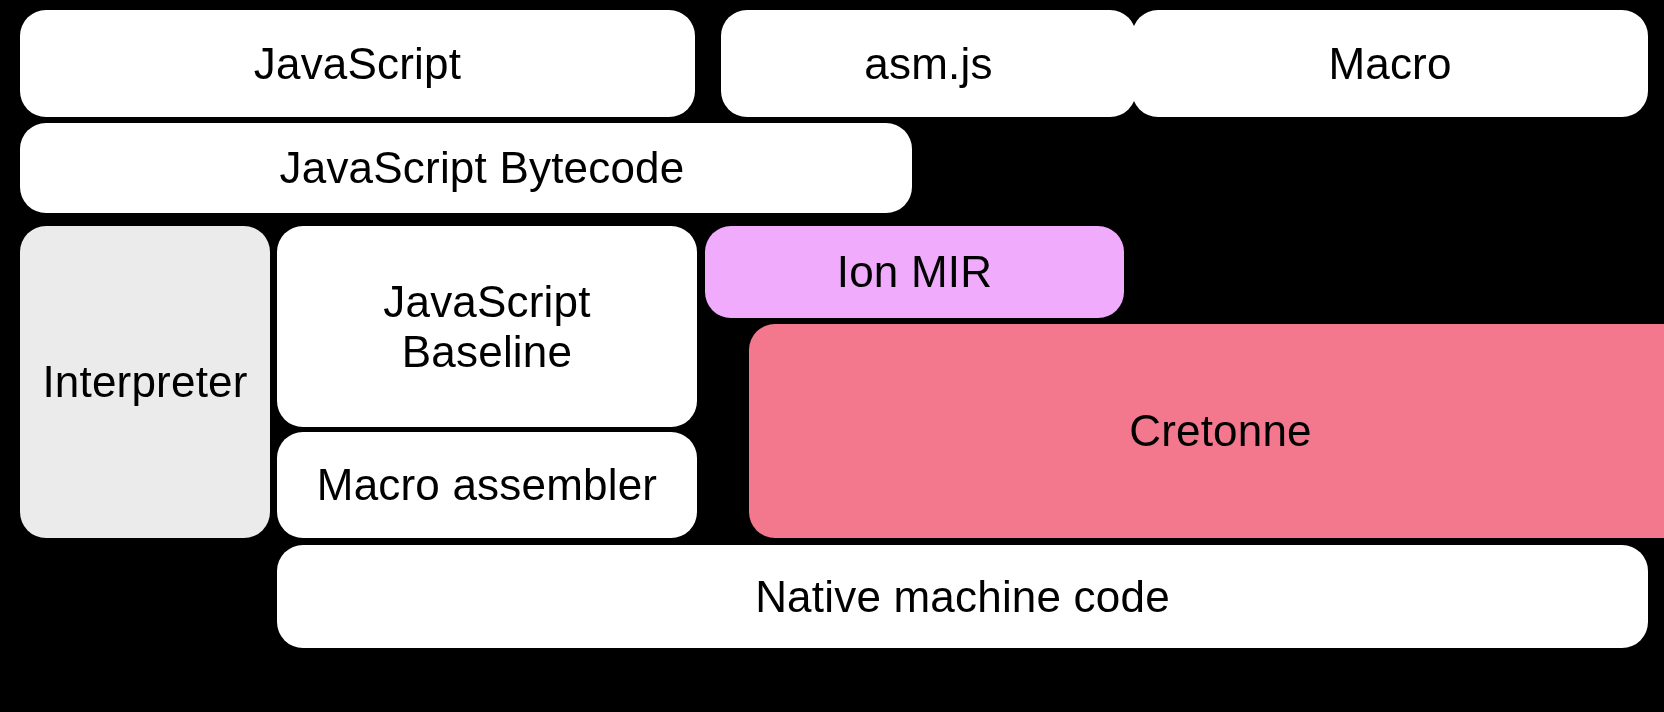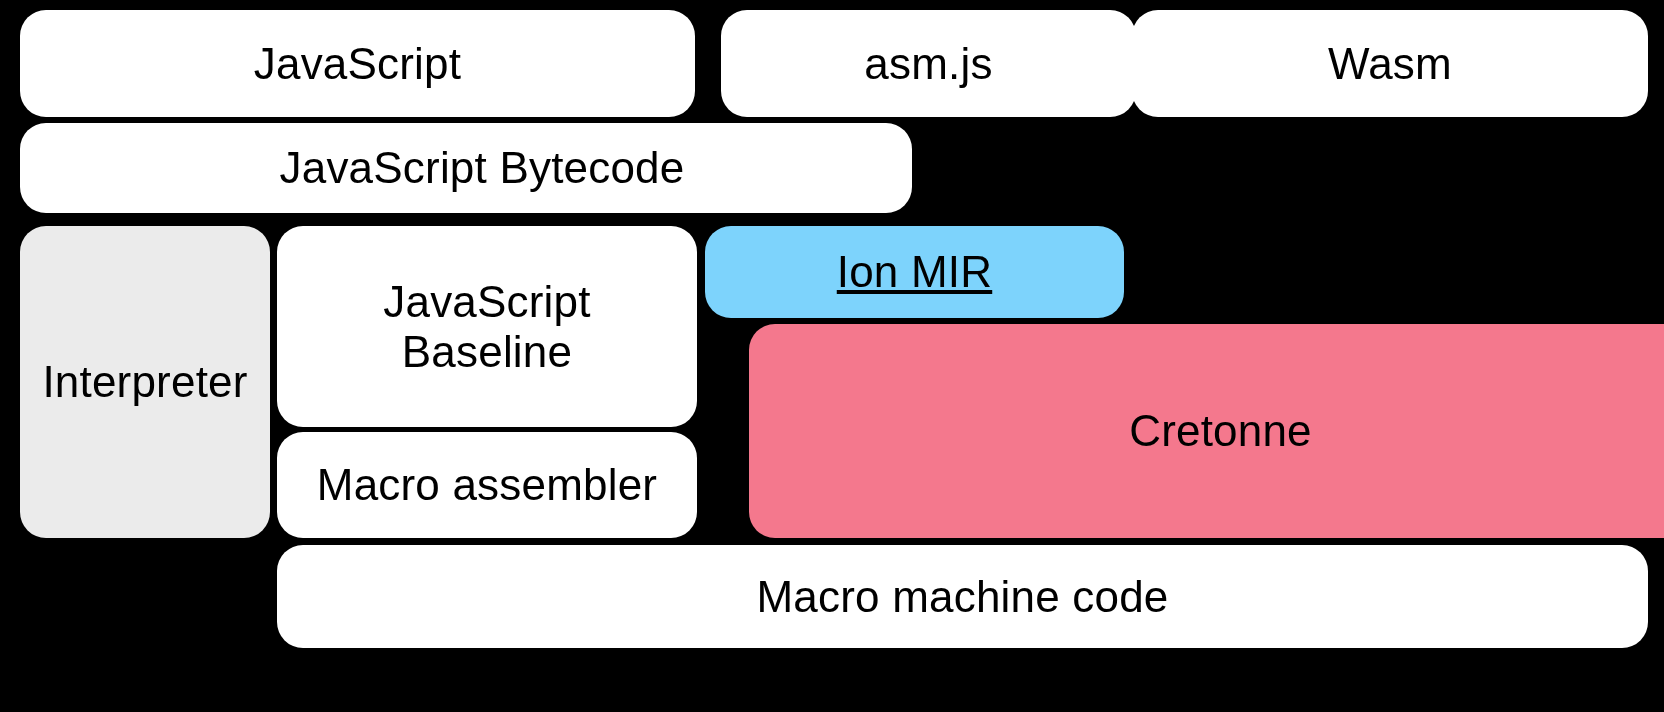--- a/index.html
+++ b/index.html
@@ -33,21 +33,21 @@
     font-family: "Liberation Sans", sans-serif;
     font-size: 44px;
     line-height: 1.12;
     font-weight: 400;
     letter-spacing: 0.2px;
     white-space: pre-line;
     padding: 0 8px;
     -webkit-font-smoothing: antialiased;
   }
   .box.gray     { background: #ebebeb; }
-  .box.green    { background: #7dd3fc; text-decoration: underline; }
+  .box.green    { background: #f0abfc; }
   .box.pink     { background: #f4788d; }
 
   
   #box-javascript      { left: 20px;   top: 10px;  width: 675px; height: 107px; }
   #box-asmjs           { left: 705px;  top: 10px;  width: 415px; height: 107px; margin-left: 16px; }
   #box-wasm            { left: 1132px; top: 10px;  width: 516px; height: 107px; }
 
   
   #box-js-bytecode     { left: 20px;   top: 123px; width: 892px; height: 90px; padding-left: 40px;  }
   #box-baldrmonkey     { left: 922px;  top: 123px; width: 410px; height: 90px;  }
@@ -64,31 +64,31 @@
 </style>
 </head>
 <body>
 
 <div id="diagram">
 
   <div class="box" id="box-javascript">JavaScript</div>
 
   <div class="box" id="box-asmjs">asm.js</div>
 
-  <div class="box" id="box-wasm">Wasm</div>
+  <div class="box" id="box-wasm">Macro</div>
 
   <div class="box" id="box-js-bytecode">JavaScript Bytecode</div>
 
 
   <div class="box gray" id="box-interpreter">Interpreter</div>
 
   <div class="box" id="box-js-baseline">JavaScript
 Baseline</div>
 
   <div class="box" id="box-macro-assembler">Macro assembler</div>
 
   <div class="box green" id="box-ion-mir">Ion MIR</div>
 
   <div class="box pink" id="box-cretonne">Cretonne</div>
 
-  <div class="box" id="box-native-code">Macro machine code</div>
+  <div class="box" id="box-native-code">Native machine code</div>
 
 </div>
 
 </body></html>

